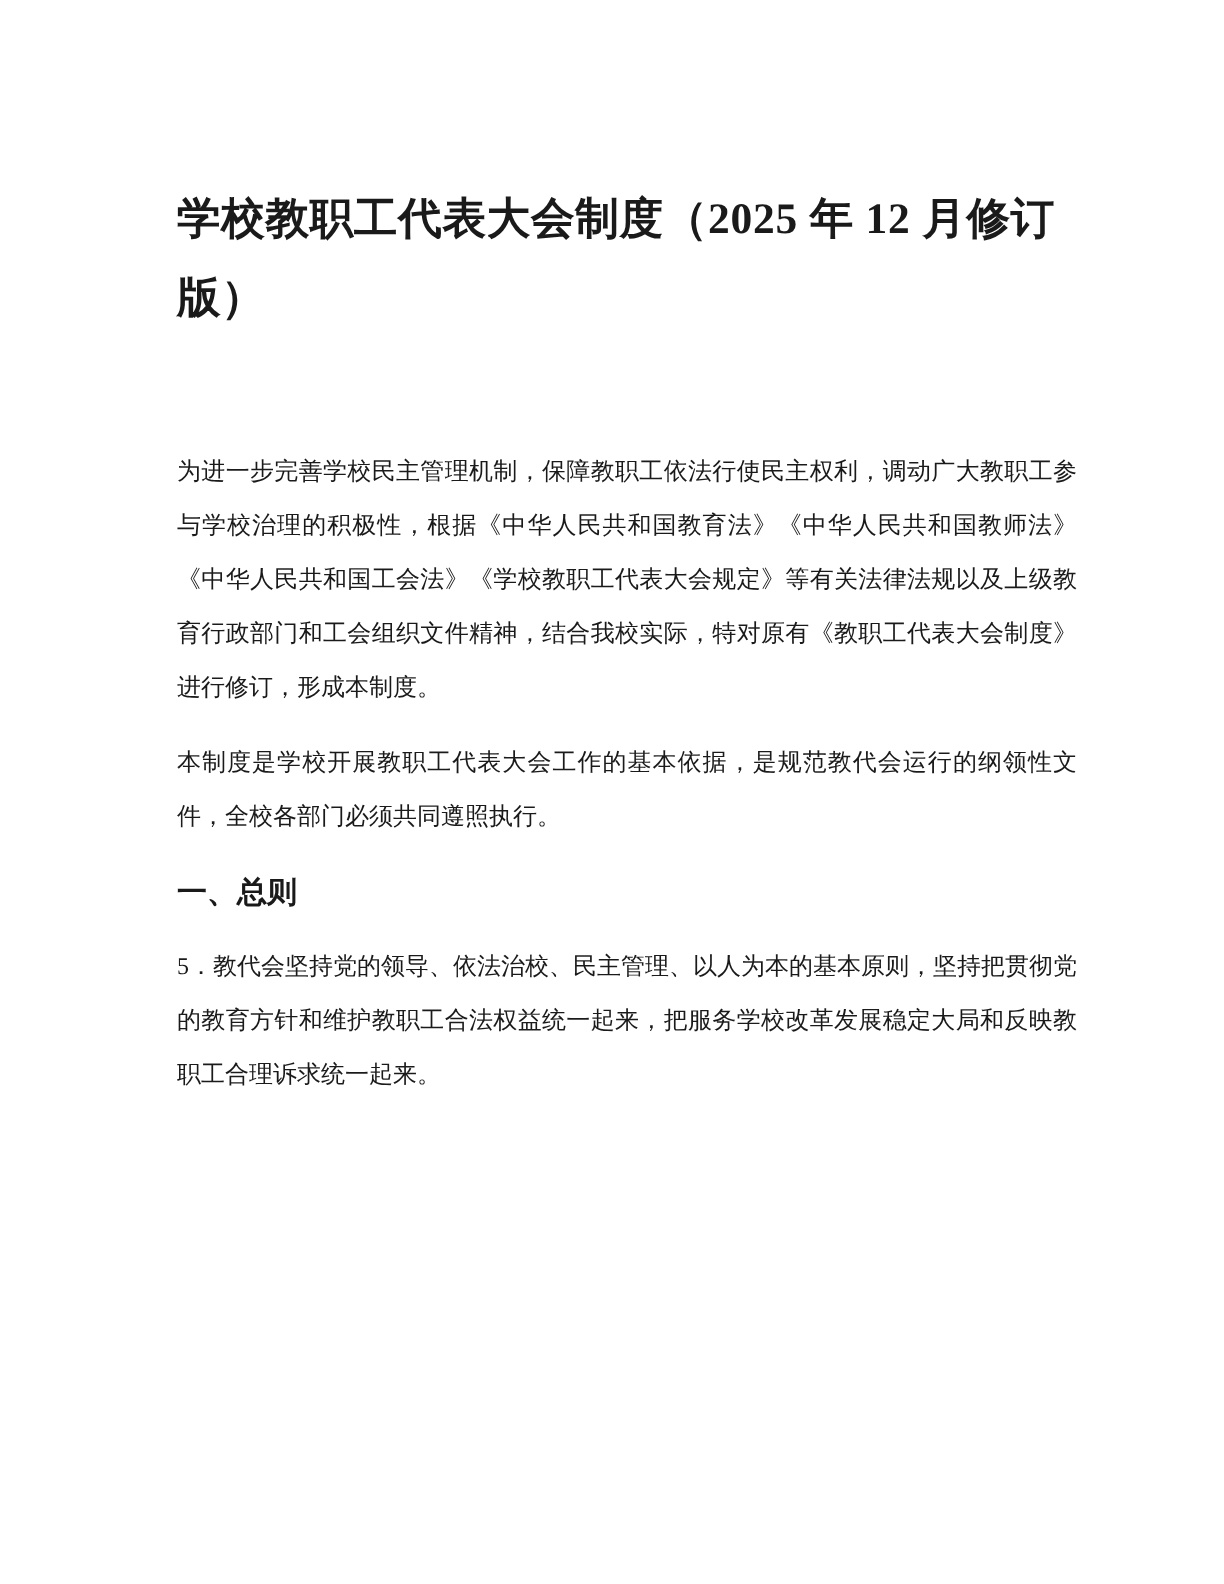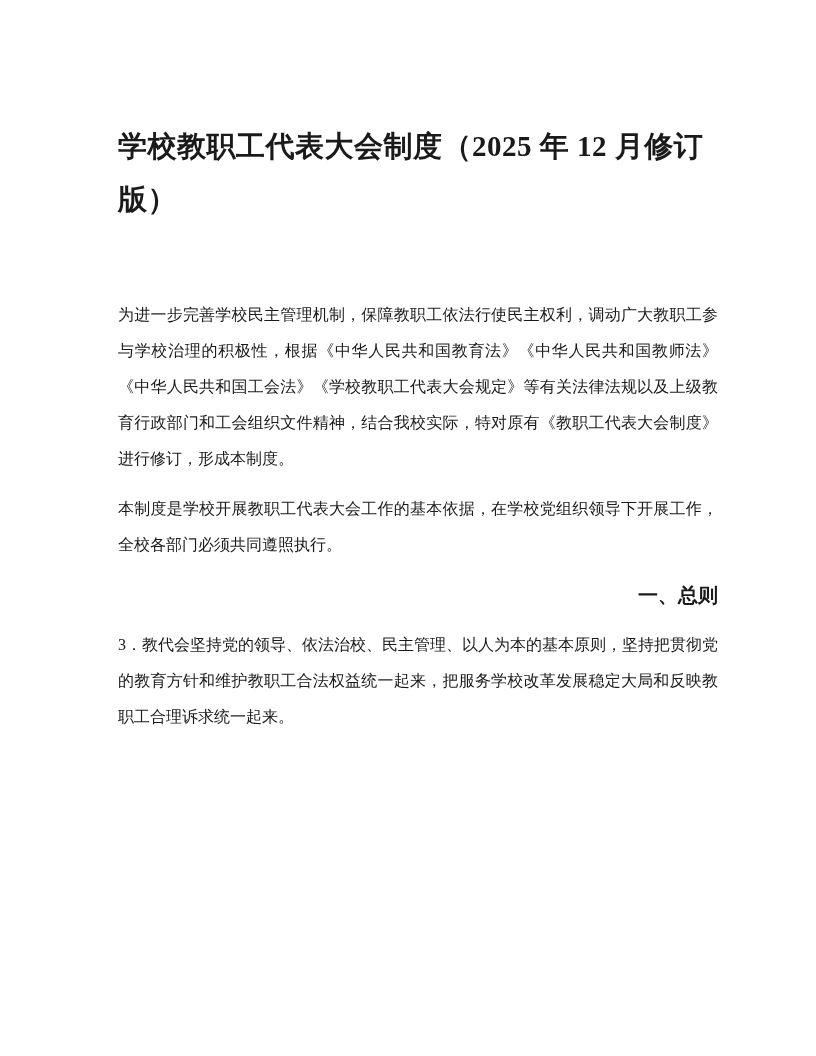--- a/index.html
+++ b/index.html
@@ -33,27 +33,27 @@
     font-weight: normal;
     margin: 14px 0;
     text-align: justify;
     text-justify: inter-ideograph;
   }
   .doc-body h2 {
     font-size: 20px;
     line-height: 36px;
     font-weight: bold;
     margin: 11px 0;
-    text-align: right;
+    text-align: left;
   }
 </style>
 </head>
 <body>
 
 <div class="page">
   <h1 class="doc-title">学校教职工代表大会制度（2025 年 12 月修订版）</h1>
   <div class="doc-body">
       <p>为进一步完善学校民主管理机制，保障教职工依法行使民主权利，调动广大教职工参与学校治理的积极性，根据《中华人民共和国教育法》《中华人民共和国教师法》《中华人民共和国工会法》《学校教职工代表大会规定》等有关法律法规以及上级教育行政部门和工会组织文件精神，结合我校实际，特对原有《教职工代表大会制度》进行修订，形成本制度。</p>
-      <p>本制度是学校开展教职工代表大会工作的基本依据，在学校党组织领导下开展工作，全校各部门必须共同遵照执行。</p>
+      <p>本制度是学校开展教职工代表大会工作的基本依据，是规范教代会运行的纲领性文件，全校各部门必须共同遵照执行。</p>
       <h2>一、总则</h2>
-      <p>3．教代会坚持党的领导、依法治校、民主管理、以人为本的基本原则，坚持把贯彻党的教育方针和维护教职工合法权益统一起来，把服务学校改革发展稳定大局和反映教职工合理诉求统一起来。</p>
+      <p>5．教代会坚持党的领导、依法治校、民主管理、以人为本的基本原则，坚持把贯彻党的教育方针和维护教职工合法权益统一起来，把服务学校改革发展稳定大局和反映教职工合理诉求统一起来。</p>
     </div>
 </div>
 
 </body></html>

